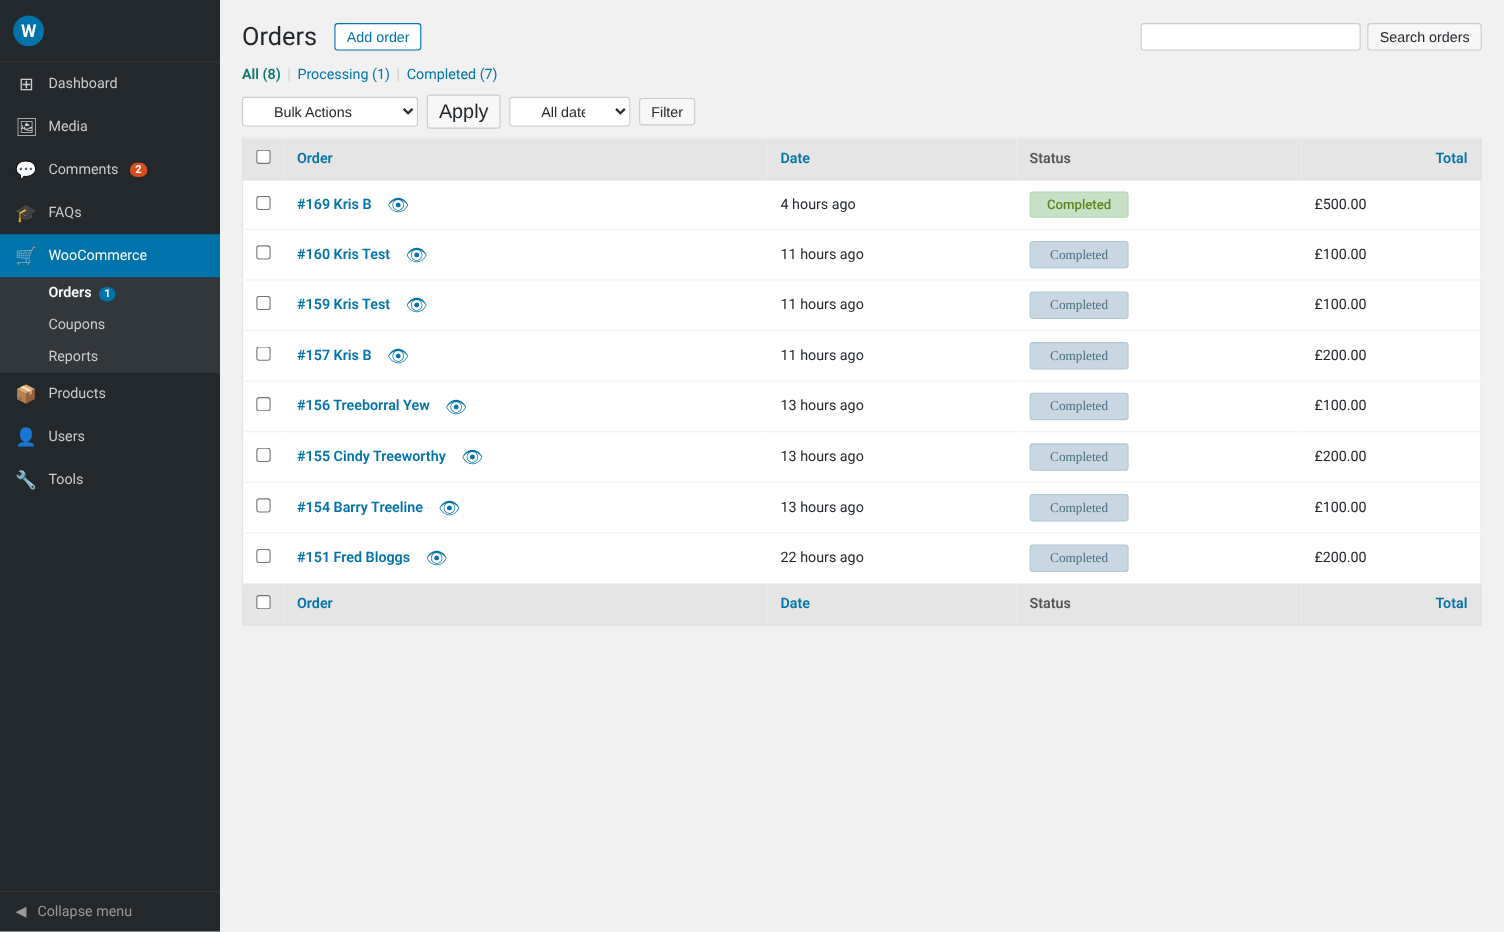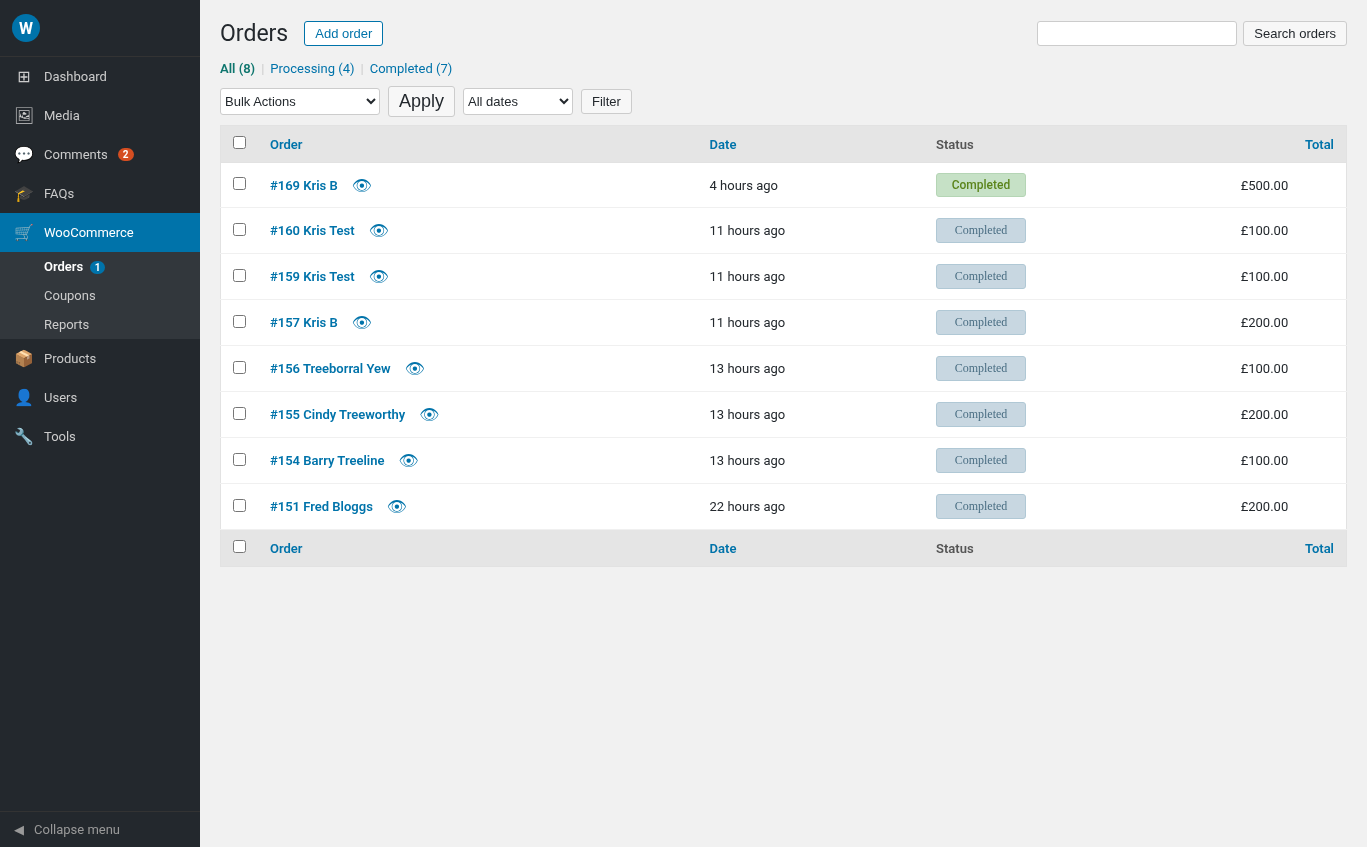--- a/index.html
+++ b/index.html
@@ -136,21 +136,21 @@
 
     
     .toolbar {
       display: flex;
       align-items: center;
       gap: 8px;
       margin-bottom: 4px;
     }
     .toolbar select, .toolbar input {
       font-size: 13px;
-      padding: 4px 0;
+      padding: 4px 24px;
       border: 1px solid #ccc;
       border-radius: 3px;
       background: white;
       color: #23282d;
     }
     .toolbar-apply-btn {
       background: #f7f7f7;
       border: 1px solid #ccc;
       color: #23282d;
       padding: 4px 10px;
@@ -244,21 +244,21 @@
       background: #c6e1c6;
       color: #5b841b;
       border: 1px solid #b5d5b5;
     }
     .status-completed {
       background: #c8d7e1;
       color: #4a6e83;
       border: 1px solid #b0c8d5;
       font-family: Liberation Serif, serif;
     }
-    .total-col-val { text-align: center; color: #23282d; }
+    .total-col-val { text-align: left; color: #23282d; }
     .checkbox-cell { vertical-align: middle; }
     .order-name-cell { display: flex; align-items: center; gap: 6px; }
     .date-cell { color: #555; }
     tr.header-row th { cursor: pointer; }
   </style>
 </head>
 <body>
 
 <div id="sidebar">
   <div class="sidebar-logo">
@@ -334,21 +334,21 @@
 
       <div class="search-orders-wrap">
         <input type="text" class="search-orders-input" style="">
         <button class="search-orders-btn">Search orders</button>
       </div>
     </div>
 
     <div class="filter-tabs">
       <a class="filter-tab active">All (8)</a>
       <span class="filter-tab-sep">|</span>
-      <a class="filter-tab">Processing (4)</a>
+      <a class="filter-tab">Processing (1)</a>
       <span class="filter-tab-sep">|</span>
       <a class="filter-tab">Completed (7)</a>
     </div>
 
     <div class="toolbar">
       <select class="bulk-actions-select">
         <option>Bulk Actions</option>
         <option>Delete</option>
         <option>Mark processing</option>
         <option>Mark completed</option>

